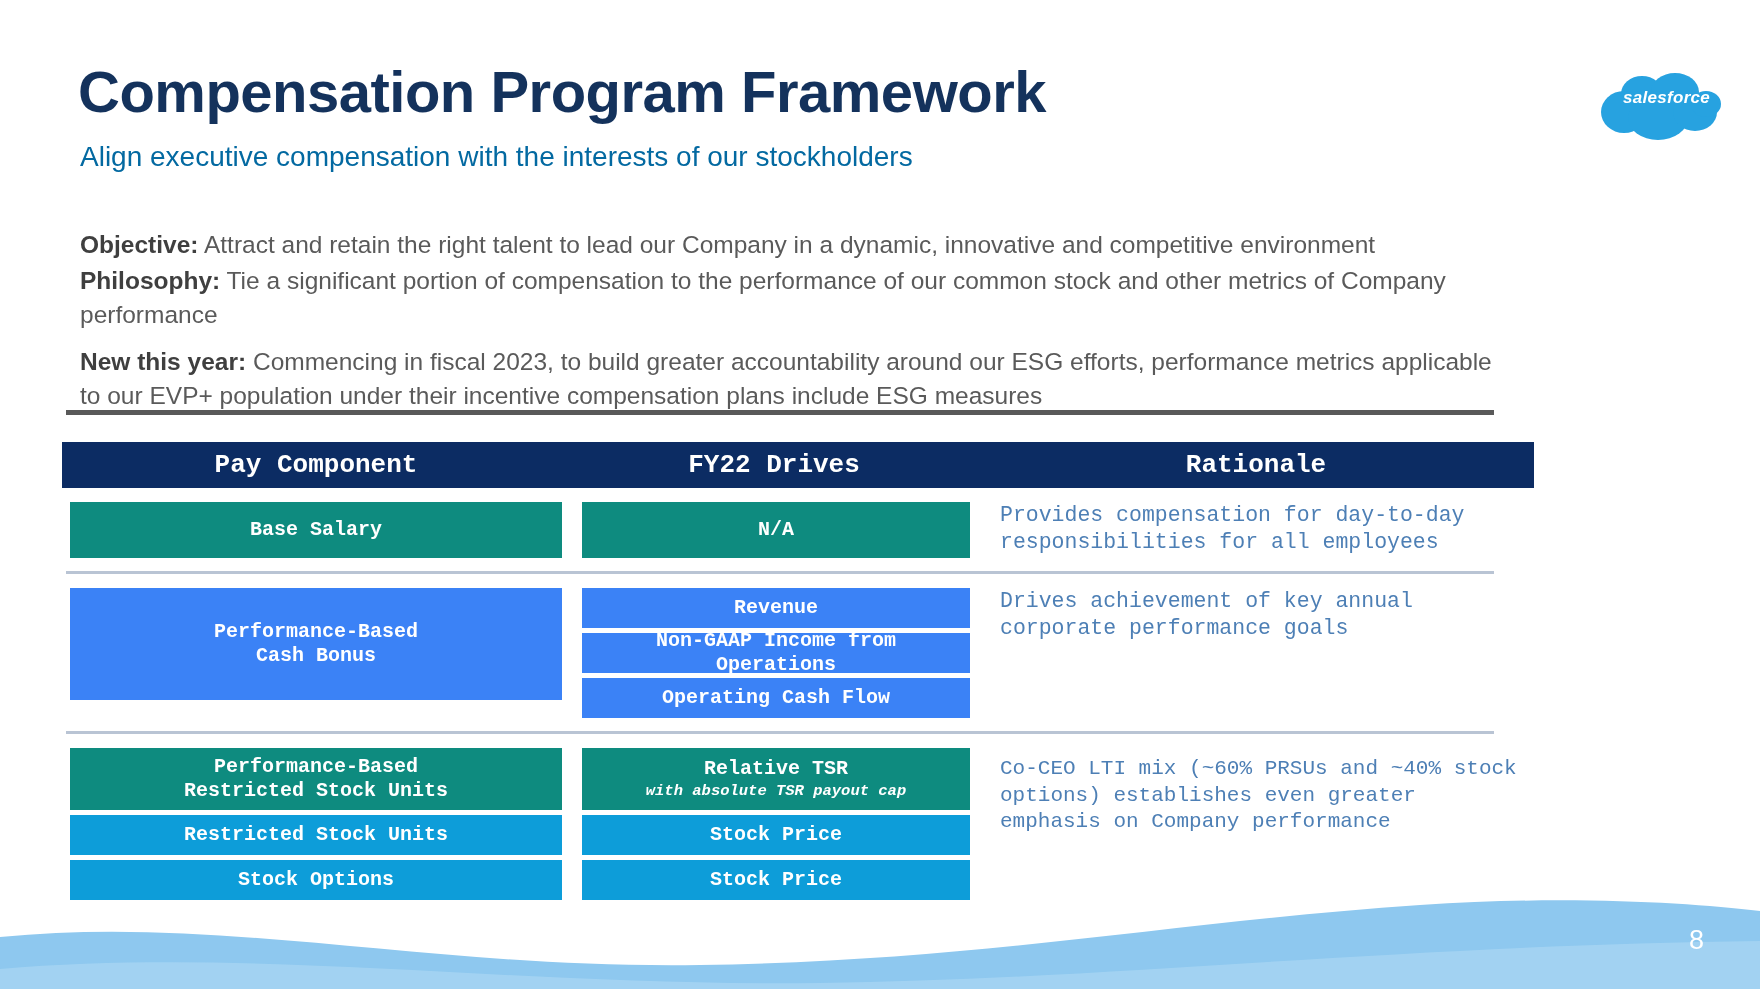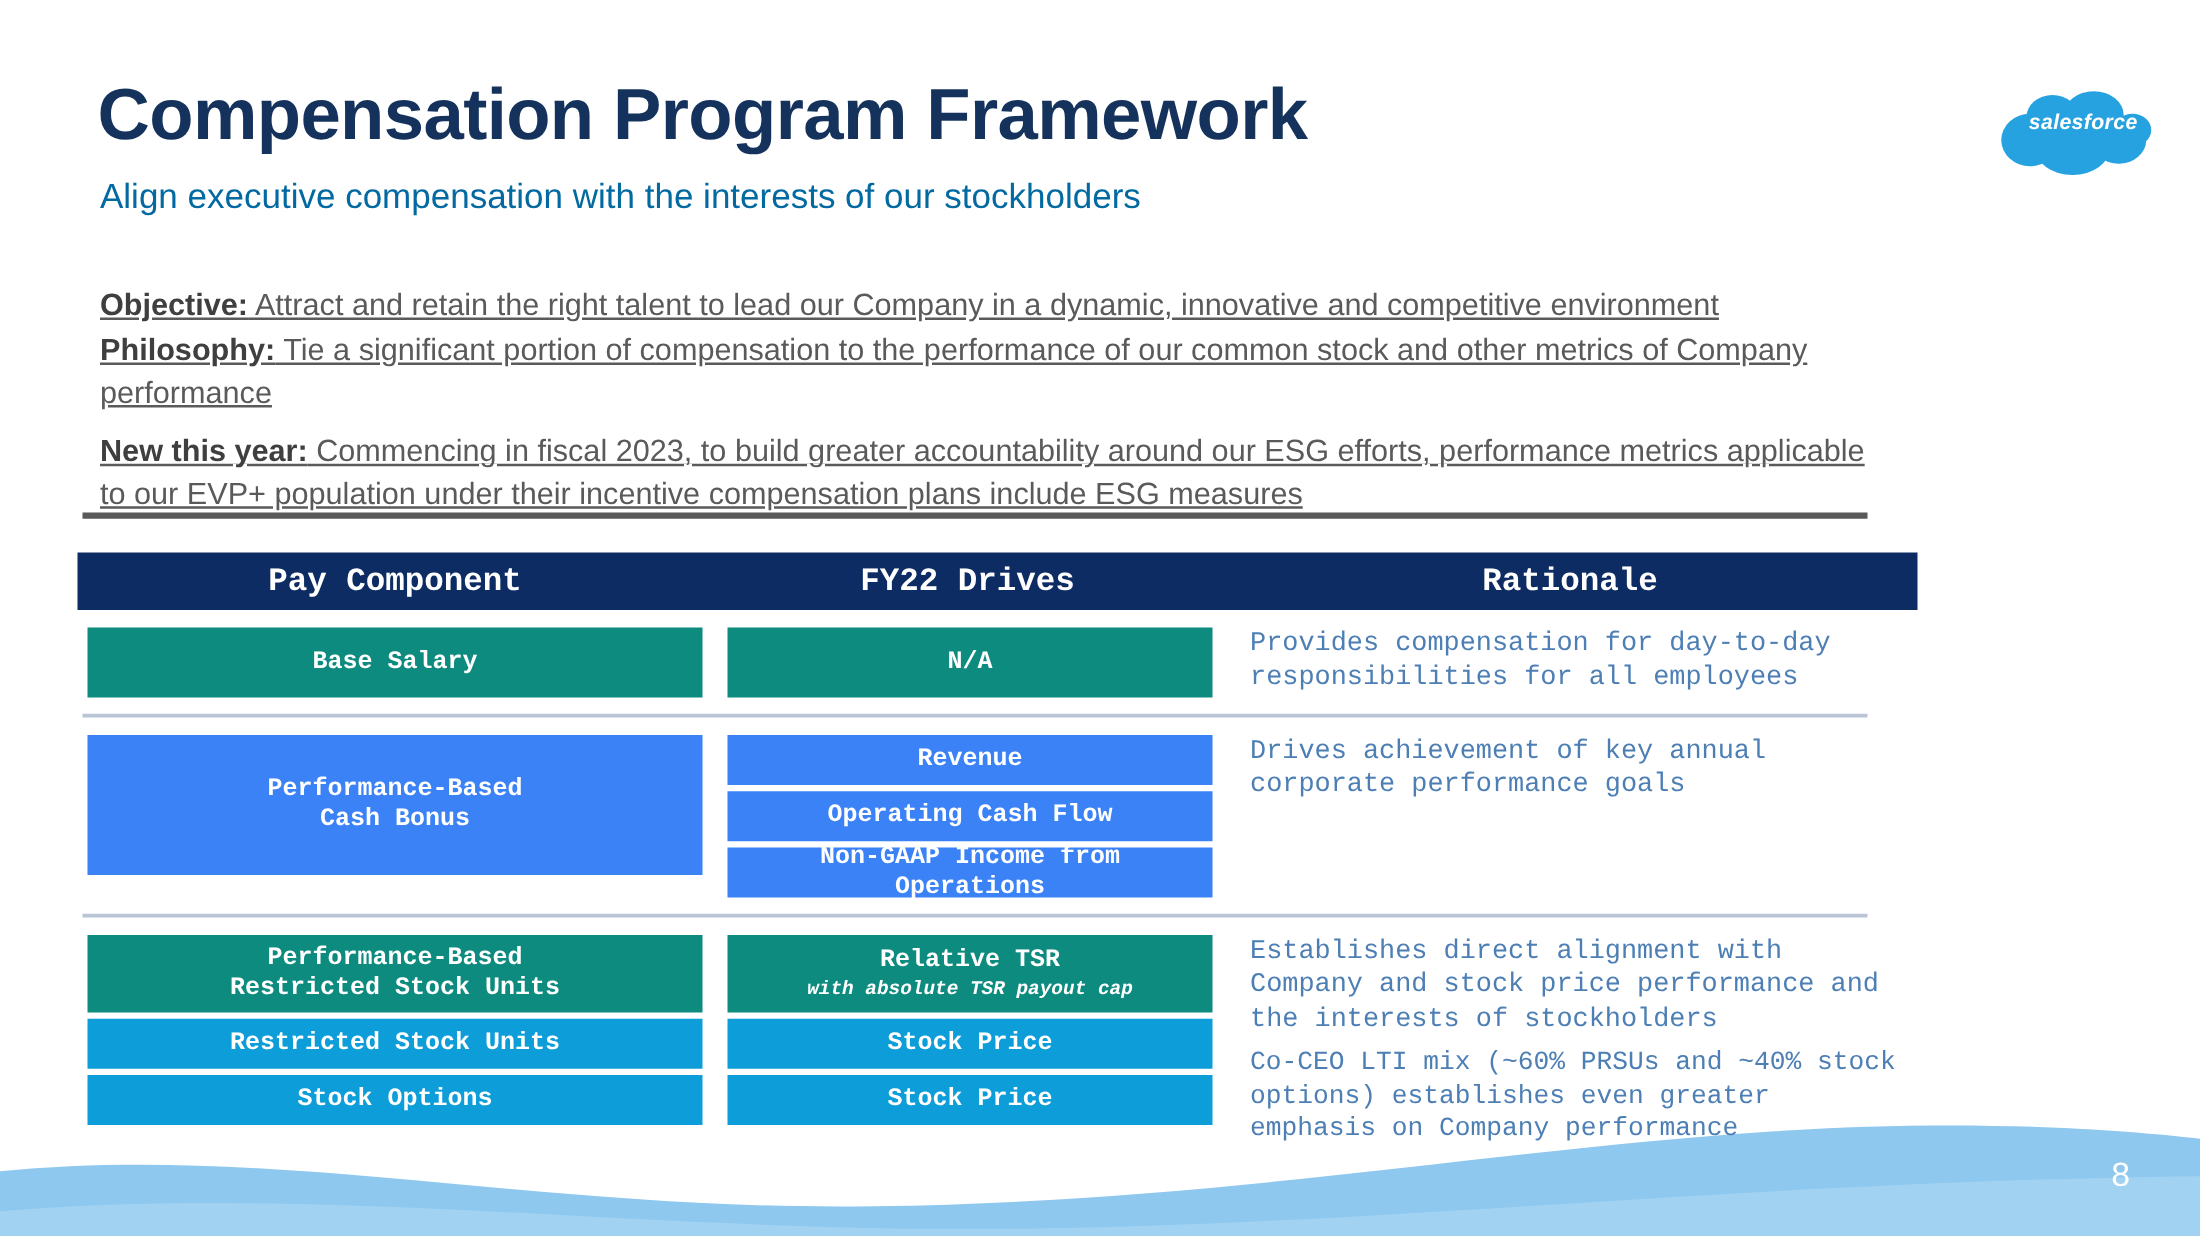--- a/index.html
+++ b/index.html
@@ -74,21 +74,21 @@
   
   .body-block {
     position: absolute;
     left: 80px;
     top: 228px;
     width: 1420px;
     color: #5a5a5a;
     font-size: 24.5px;
     line-height: 1.38;
   }
-  .body-line { margin-bottom: 2px; text-decoration: underline; }
+  .body-line { margin-bottom: 2px; }
   .body-line.gap { margin-top: 14px; }
   .body-line b { color: #3f3f3f; font-weight: bold; }
 
   
   .divider {
     position: absolute;
     left: 66px;
     top: 410px;
     width: 1428px;
     height: 5px;
@@ -239,24 +239,24 @@
           <div class="pad-a cell-stack">
             <div class="chip gray" style="height: 112px;">
               <div>Performance-Based<br>Cash Bonus</div>
             </div>
           </div>
           <div class="pad-b cell-stack">
             <div class="chip gray" style="height: 34px;">
               <div>Revenue</div>
             </div>
             <div class="chip gray" style="height: 34px;">
+              <div>Non-GAAP Income from Operations</div>
+            </div>
+            <div class="chip gray" style="height: 34px;">
               <div>Operating Cash Flow</div>
-            </div>
-            <div class="chip gray" style="height: 34px;">
-              <div>Non-GAAP Income from Operations</div>
             </div>
           </div>
           <div class="pad-c">
             <div class="rationale">Drives achievement of key annual corporate performance goals</div>
           </div>
         </div>
         <div class="rowsep"></div>
         <div class="row">
           <div class="pad-a cell-stack">
             <div class="chip teal" style="height: 62px;">
@@ -274,21 +274,20 @@
               <div>Relative TSR<small>with absolute TSR payout cap</small></div>
             </div>
             <div class="chip blue" style="height: 38px;">
               <div>Stock Price</div>
             </div>
             <div class="chip blue" style="height: 38px;">
               <div>Stock Price</div>
             </div>
           </div>
           <div class="pad-c">
-            <div class="rationale">Establishes direct alignment with Company and stock price performance and the interests of stockholders</div>
             <div class="rationale tight" style="margin-top: 8px;">Co-CEO LTI mix (~60% PRSUs and ~40% stock options) establishes even greater emphasis on Company performance</div>
           </div>
         </div>
       </div>
   </div>
 
   <div class="pagenum">8</div>
 
 </div>
 

